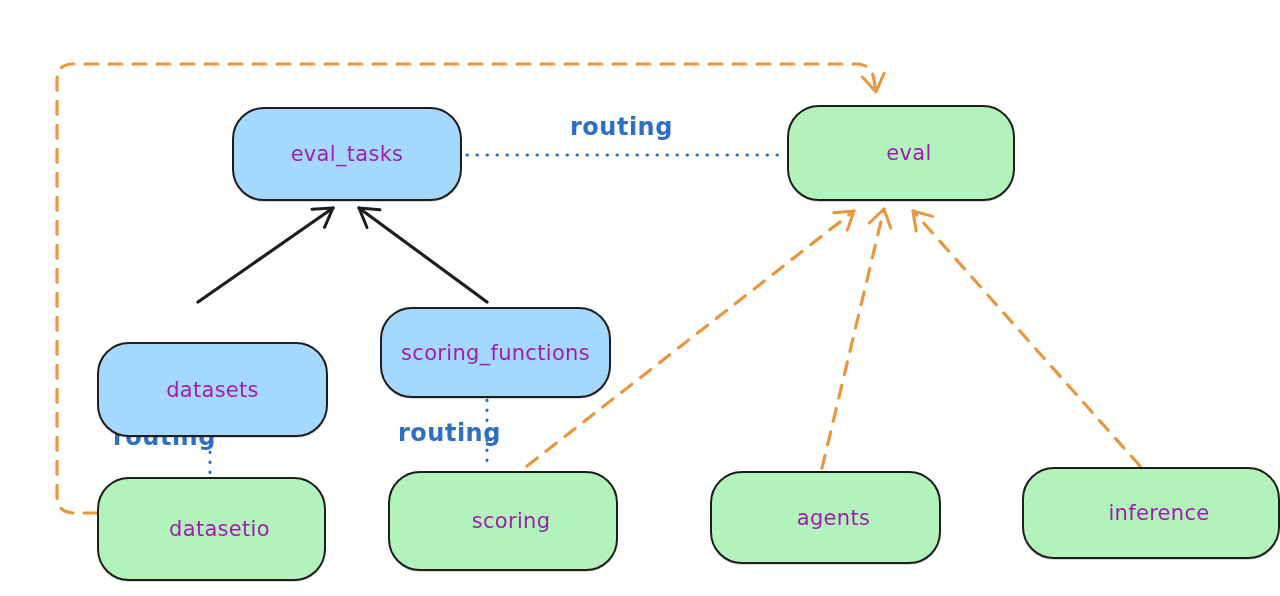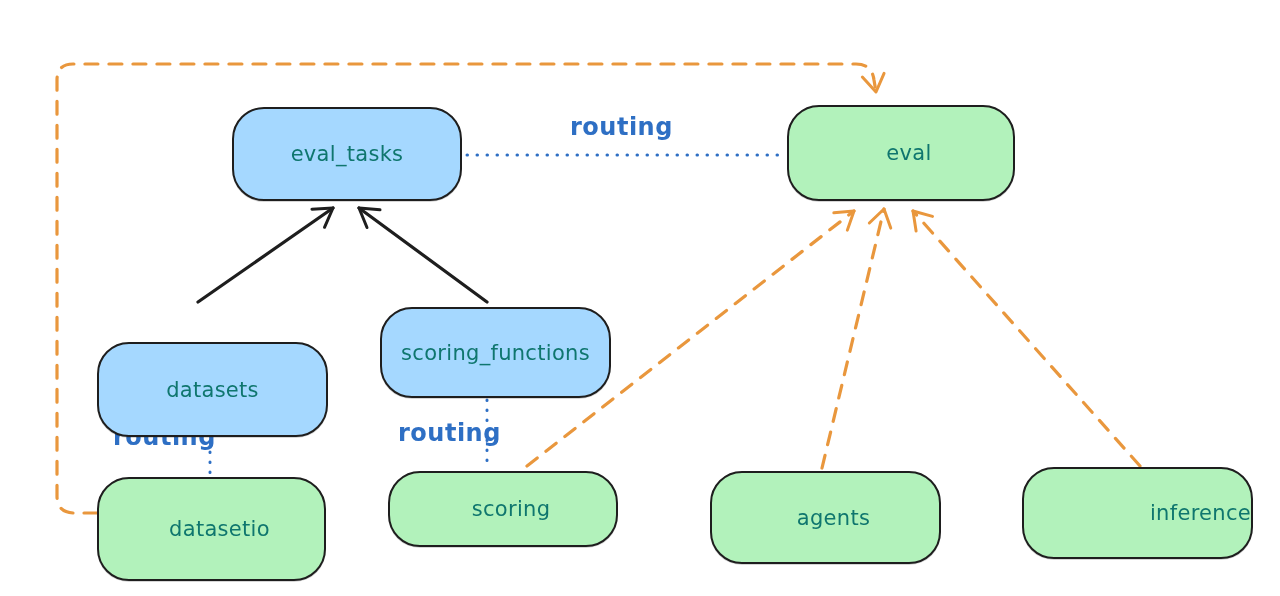--- a/index.html
+++ b/index.html
@@ -25,36 +25,36 @@
     position: absolute;
     box-sizing: border-box;
     border: 2.5px solid #1e1e1e;
     border-radius: 32px;
     display: flex;
     align-items: center;
     justify-content: center;
     box-shadow: 0 1px 0 rgba(30,30,30,0.18);
   }
   .node .label {
-    color: #0f766e;
+    color: #a21caf;
     font-size: 21px;
     letter-spacing: 0.3px;
     white-space: nowrap;
   }
   .node.blue  { background: #a5d8ff; }
   .node.green { background: #b2f2bb; padding-left: 16px; }
 
   #node-eval_tasks        { left: 232px; top: 107px; width: 230px; height: 94px; }
   #node-eval              { left: 787px; top: 105px; width: 228px; height: 96px; }
   #node-datasets          { left:  97px; top: 304px; width: 231px; height: 95px; margin-top: 38px; }
   #node-scoring_functions { left: 380px; top: 307px; width: 231px; height: 91px; }
   #node-datasetio         { left:  97px; top: 477px; width: 229px; height: 104px; }
-  #node-scoring           { left: 388px; top: 471px; width: 230px; height: 76px; }
+  #node-scoring           { left: 388px; top: 471px; width: 230px; height: 100px; }
   #node-agents            { left: 710px; top: 471px; width: 231px; height: 93px; }
-  #node-inference         { left: 1022px; top: 467px; width: 231px; height: 92px; justify-content: flex-end; }
+  #node-inference         { left: 1022px; top: 467px; width: 258px; height: 92px; }
 
   .edge-label {
     position: absolute;
     color: #2e6fc4;
     font-size: 24px;
     font-weight: bold;
     letter-spacing: 0.5px;
     text-align: center;
     white-space: nowrap;
   }

